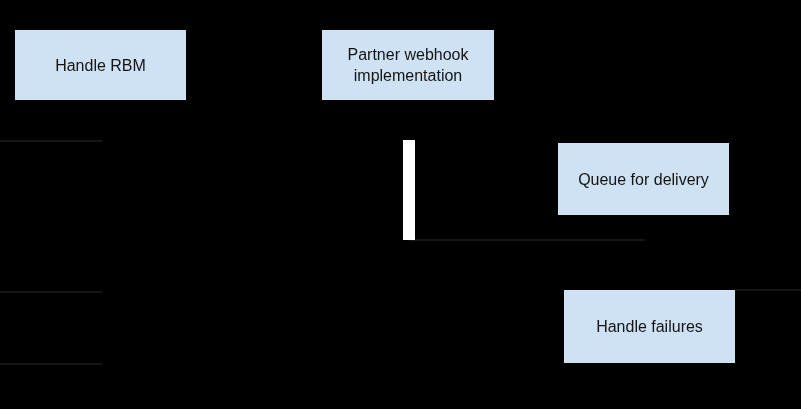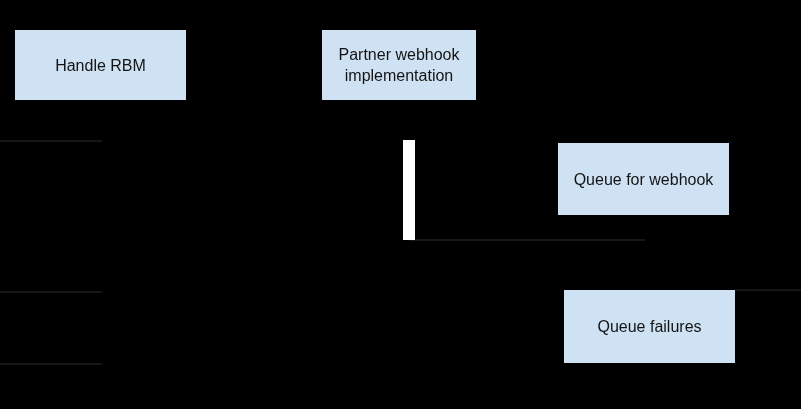--- a/index.html
+++ b/index.html
@@ -20,21 +20,21 @@
     background: #cfe2f3;
     color: #141414;
     display: flex;
     align-items: center;
     justify-content: center;
     text-align: center;
     font-size: 16px;
     line-height: 21px;
   }
   .node-google-rbm       { left: 15px;  top: 30px;  width: 171px; height: 70px; }
-  .node-partner-webhook  { left: 322px; top: 30px;  width: 154px; height: 70px; padding: 4px 6px; box-sizing: border-box; }
+  .node-partner-webhook  { left: 322px; top: 30px;  width: 172px; height: 70px; padding: 4px 6px; box-sizing: border-box; }
   .node-queue            { left: 558px; top: 143px; width: 171px; height: 72px; }
   .node-handle-failures  { left: 564px; top: 290px; width: 171px; height: 73px; }
   .activation-bar {
     position: absolute;
     left: 403px; top: 140px;
     width: 12px; height: 100px;
     background: #ffffff;
   }
   .faint-line {
     position: absolute;
@@ -62,20 +62,20 @@
     <span>Handle RBM</span>
   </div>
 
   <div class="node node-partner-webhook">
     <span>Partner webhook implementation</span>
   </div>
 
   <div class="activation-bar"></div>
 
   <div class="node node-queue">
-    <span>Queue for webhook</span>
+    <span>Queue for delivery</span>
   </div>
 
   <div class="node node-handle-failures">
-    <span>Queue failures</span>
+    <span>Handle failures</span>
   </div>
 
 </div>
 
 </body></html>

